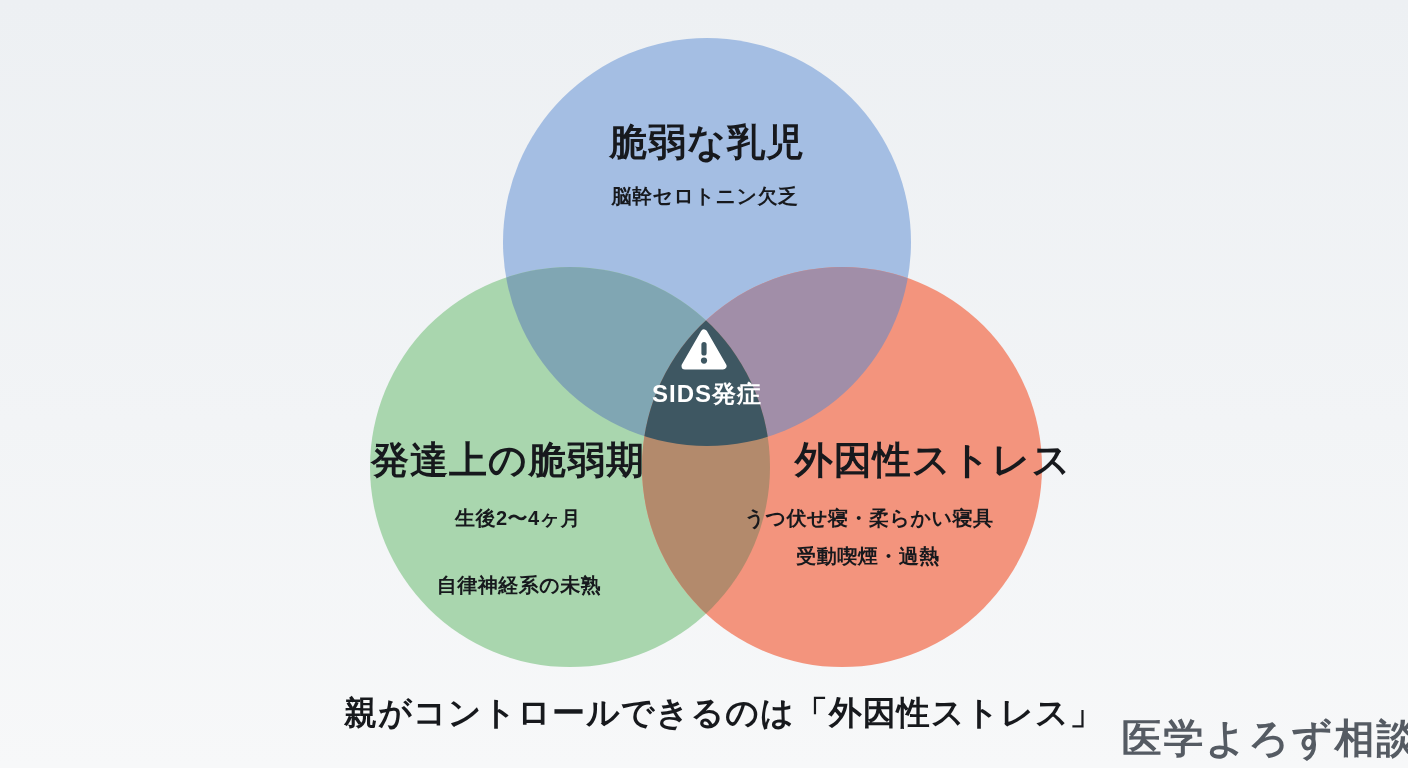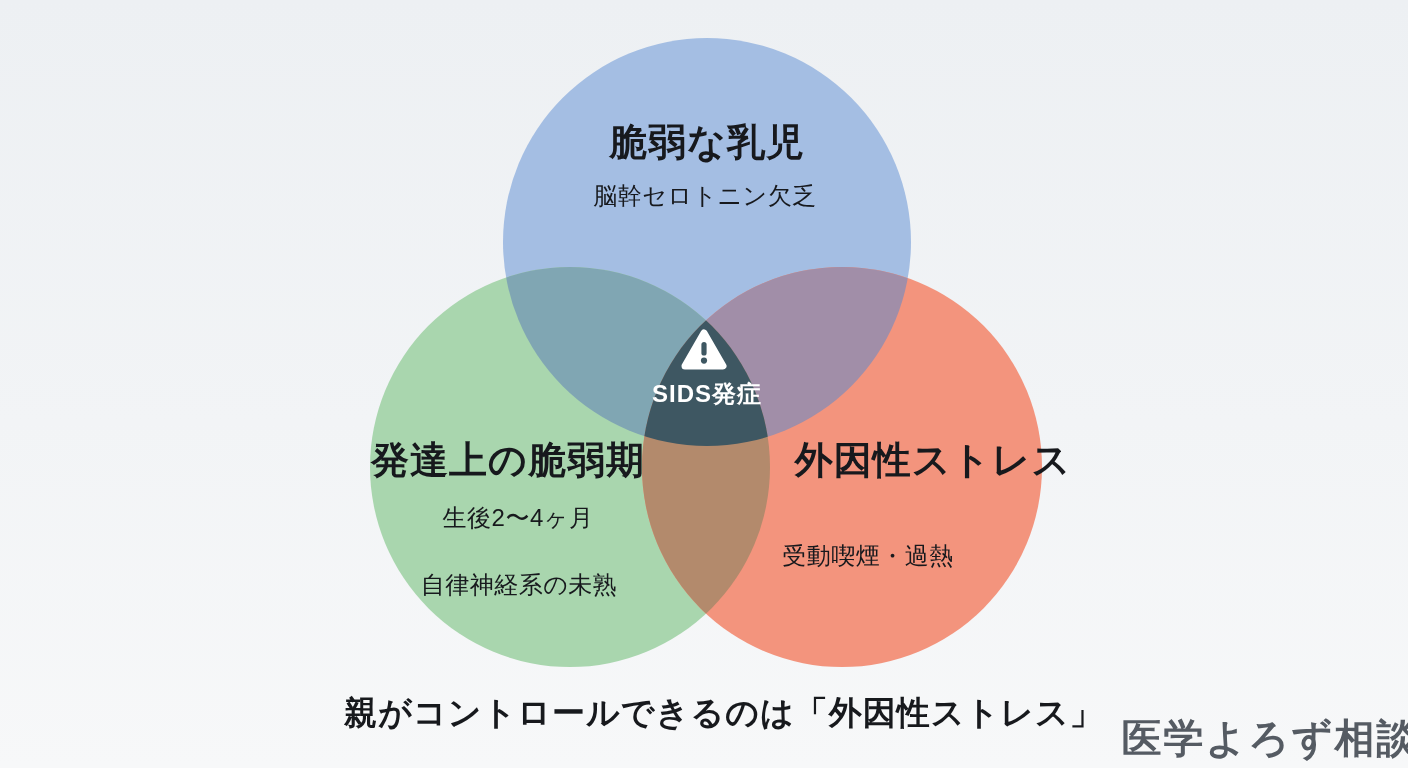--- a/index.html
+++ b/index.html
@@ -14,21 +14,21 @@
   }
   .venn-svg { position: absolute; left: 0; top: 0; width: 1408px; height: 768px; }
   .txt {
     position: absolute;
     transform: translate(-50%, -50%);
     white-space: nowrap;
     text-align: center;
     line-height: 1.2;
   }
   .circle-title { font-size: 38px; font-weight: 800; letter-spacing: 1px; }
-  .circle-sub   { font-size: 24px; font-weight: 400; letter-spacing: 0.5px; }
+  .circle-sub   { font-size: 20px; font-weight: 700; letter-spacing: 0.5px; }
   .center-label { font-size: 24px; font-weight: 800; color: #ffffff; letter-spacing: 1px; }
   .caption      { font-size: 33px; font-weight: 800; letter-spacing: 1px; margin-left: 12px; }
   .watermark    {
     font-family: "Liberation Serif", "DejaVu Serif", serif;
     font-size: 40px; font-weight: 600; color: #555b63; letter-spacing: 2px;
   }
   .warn-icon { position: absolute; transform: translate(-50%, -50%); }
 </style>
 </head>
 <body>
@@ -74,19 +74,20 @@
     <rect x="20.4" y="13" width="5.2" height="13.5" rx="2.6" fill="#3e5762"></rect>
     <circle cx="23" cy="31.6" r="3.1" fill="#3e5762"></circle>
   </svg>
   <div class="txt center-label" style="left:707px; top:394px;">SIDS発症</div>
 
   <div class="txt circle-title" style="left:508px; top:461px;">発達上の脆弱期</div>
   <div class="txt circle-sub" style="left:518px; top:518px;">生後2〜4ヶ月</div>
   <div class="txt circle-sub" style="left:519px; top:556px;margin-top:29px;">自律神経系の未熟</div>
 
   <div class="txt circle-title" style="left:901px; top:461px;margin-left:32px;">外因性ストレス</div>
+  <div class="txt circle-sub" style="left:869px; top:518px;">うつ伏せ寝・柔らかい寝具</div>
   <div class="txt circle-sub" style="left:868px; top:556px;">受動喫煙・過熱</div>
 
   <div class="txt caption" style="left:712px; top:713px;">親がコントロールできるのは「外因性ストレス」</div>
 
   <div class="txt watermark" style="left:1270px; top:739px;">医学よろず相談</div>
 
 </div>
 
 </body></html>

